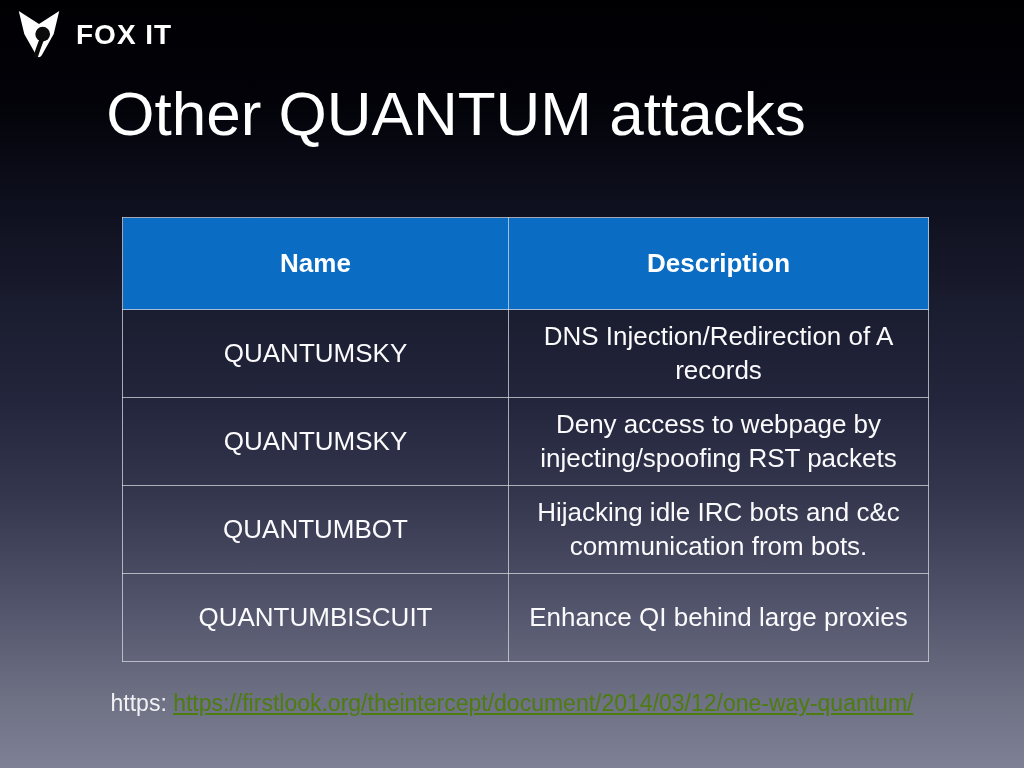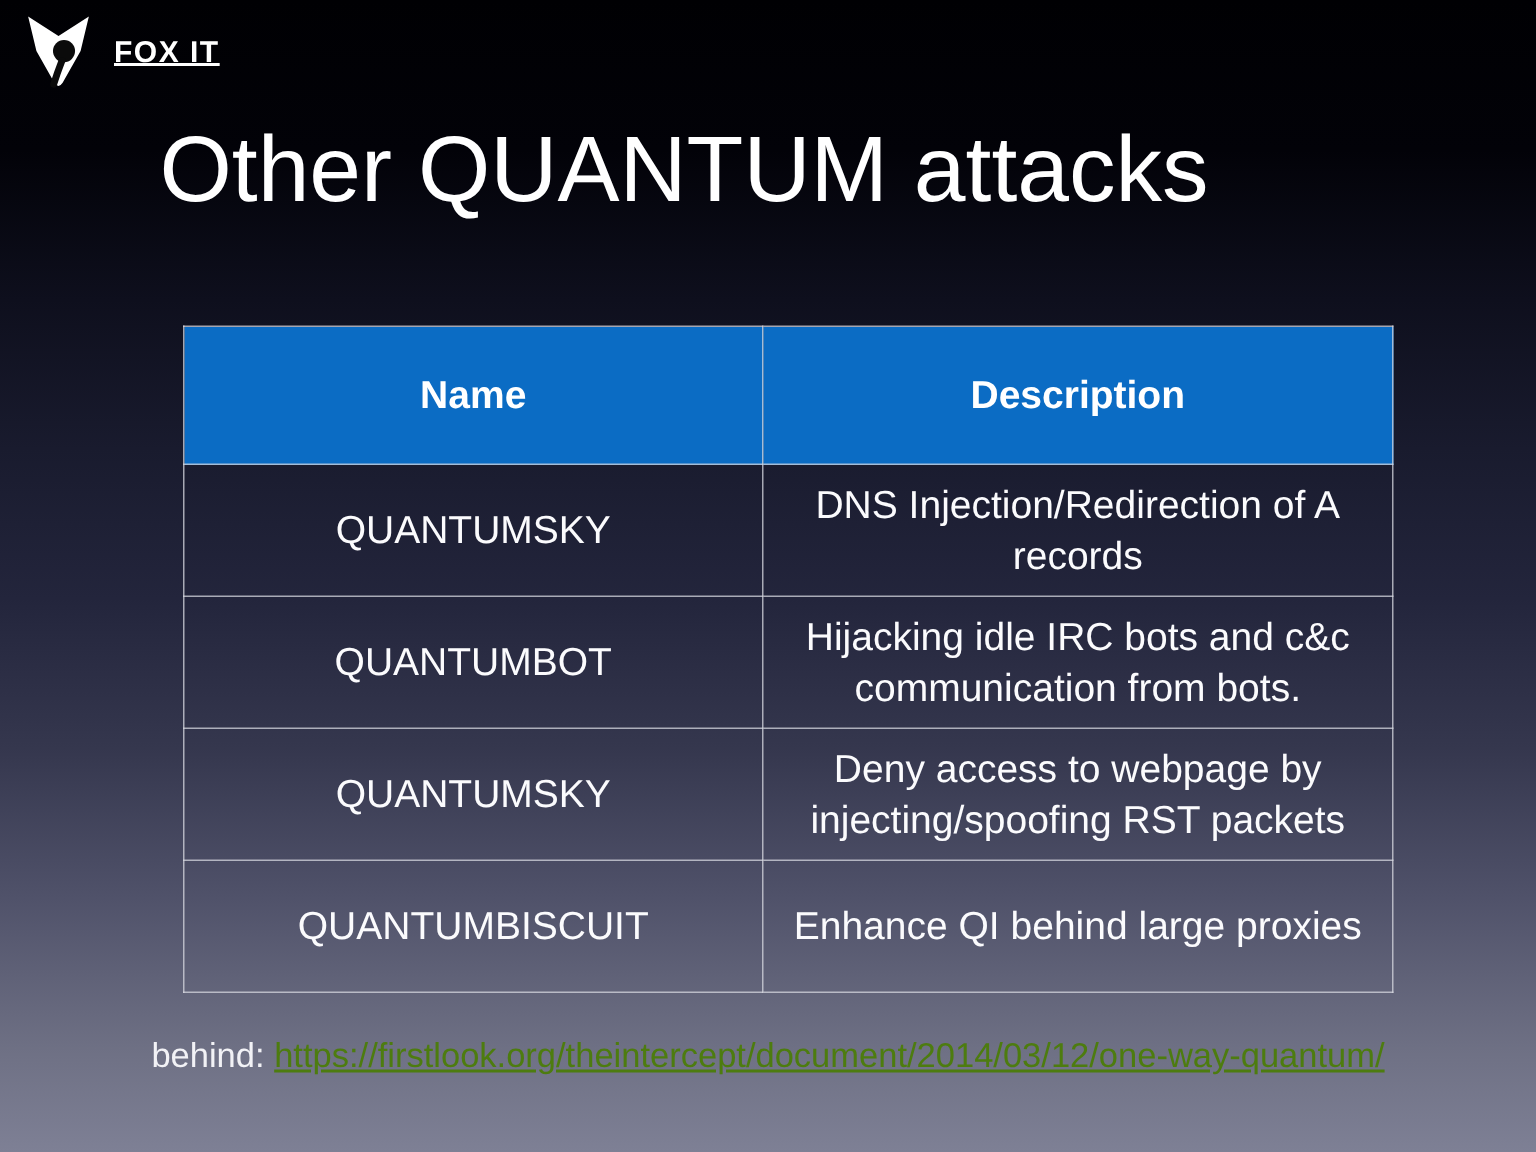--- a/index.html
+++ b/index.html
@@ -9,21 +9,21 @@
     background:linear-gradient(180deg,
       #000003 0%, #020208 13%, #0e0f1d 26%, #191b2e 39%,
       #23253c 52%, #35374e 65%, #50526a 78%, #6e7084 91%, #7e8095 100%);
   }
   .logo{
     position:absolute;left:16px;top:10px;
     display:flex;align-items:center;gap:14px;
   }
   .logo svg{display:block;}
   .brand-text{
-    color:#ffffff;font-size:20px;font-weight:bold;letter-spacing:1px;text-decoration:underline;
+    color:#ffffff;font-size:28px;font-weight:bold;letter-spacing:1px;
   }
   .slide-title{
     position:absolute;left:0;top:78px;width:912px;
     text-align:center;color:#ffffff;
     font-size:62px;font-weight:300;letter-spacing:0px;
     font-family:"Liberation Sans",sans-serif;
   }
   .quantum-table{
     position:absolute;left:122px;top:217px;
     width:806px;border-collapse:collapse;table-layout:fixed;padding-left:40px;
@@ -77,30 +77,30 @@
       <th>Name</th>
       <th>Description</th>
     </tr>
   </thead>
   <tbody>
     <tr>
       <td>QUANTUMSKY</td>
       <td>DNS Injection/Redirection of A records</td>
     </tr>
     <tr>
+      <td>QUANTUMSKY</td>
+      <td>Deny access to webpage by injecting/spoofing RST packets</td>
+    </tr>
+    <tr>
       <td>QUANTUMBOT</td>
       <td>Hijacking idle IRC bots and c&amp;c communication from bots.</td>
-    </tr>
-    <tr>
-      <td>QUANTUMSKY</td>
-      <td>Deny access to webpage by injecting/spoofing RST packets</td>
     </tr>
     <tr>
       <td>QUANTUMBISCUIT</td>
       <td>Enhance QI behind large proxies</td>
     </tr>
   </tbody>
 </table>
 
 <div class="source-line">
-  <span>behind:</span>
+  <span>https:</span>
   <span class="url">https://firstlook.org/theintercept/document/2014/03/12/one-way-quantum/</span>
 </div>
 
 </body></html>

